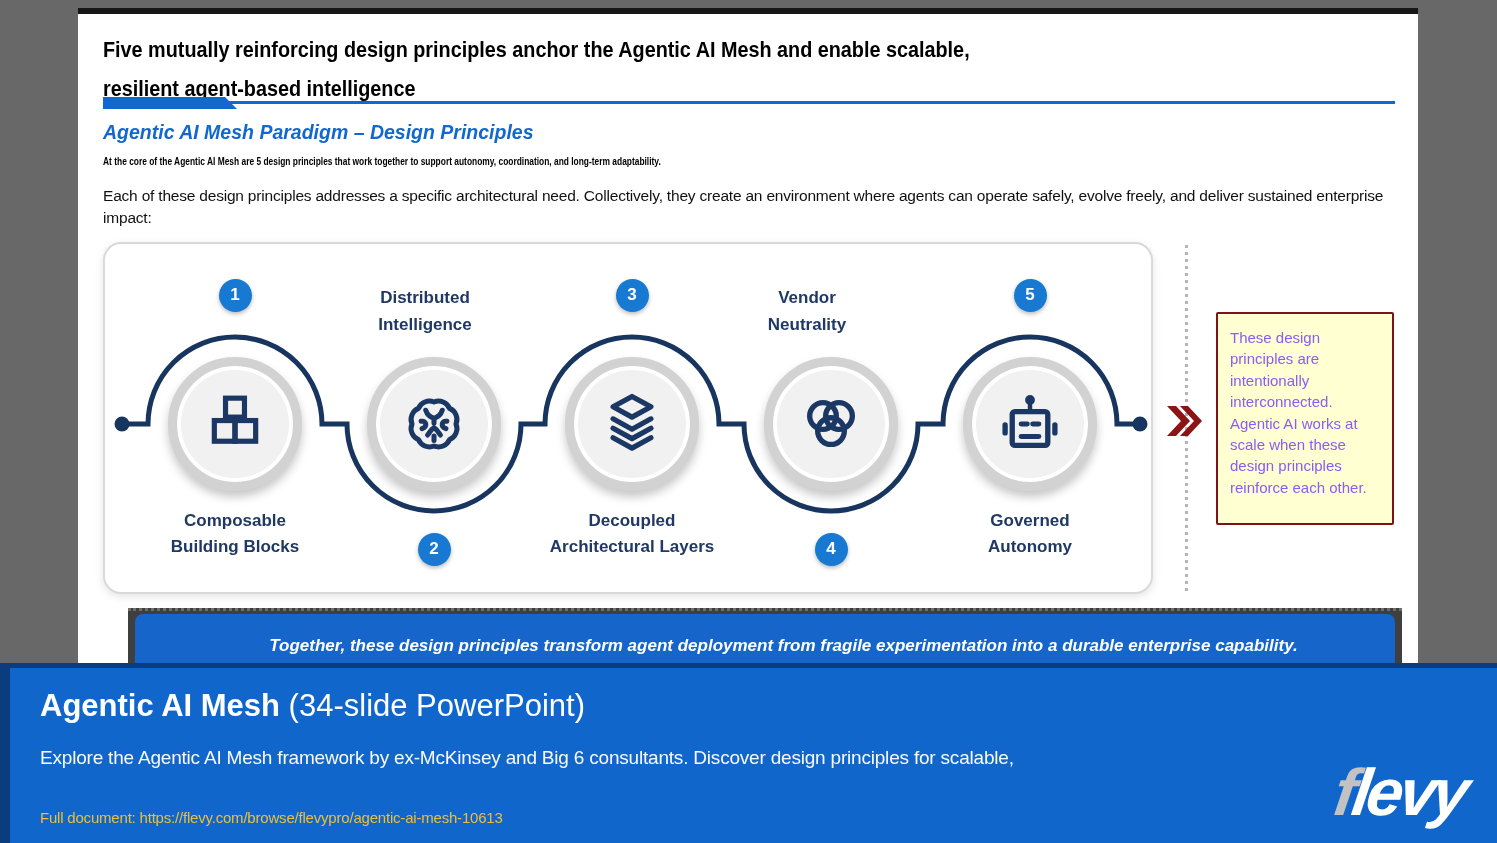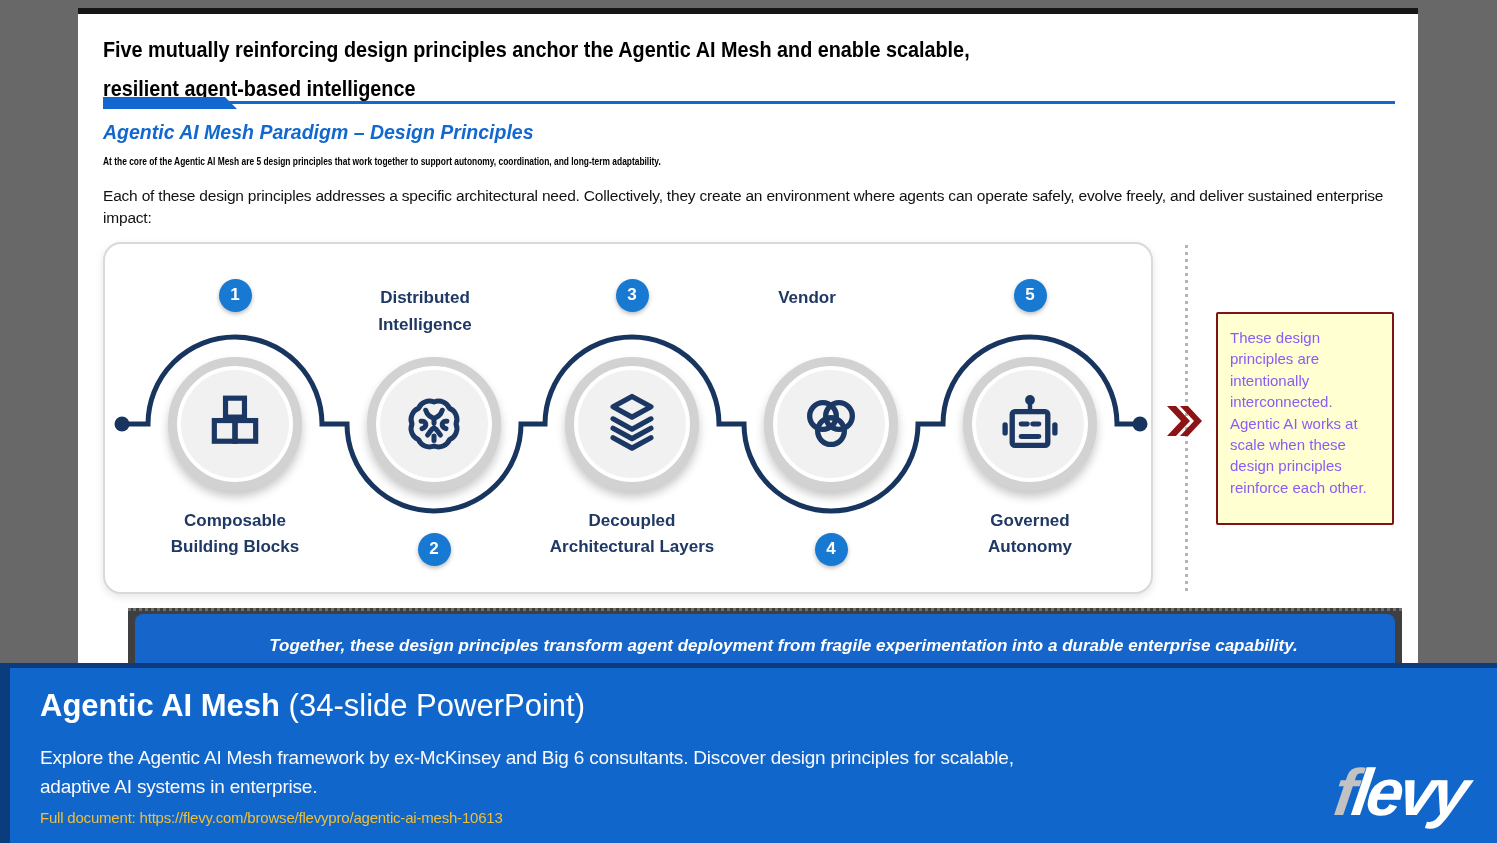--- a/index.html
+++ b/index.html
@@ -107,20 +107,21 @@
     <div class="badge" style="left:510.5px; top:34.5px;">3</div>
     <div class="badge" style="left:709.5px; top:288.5px;">4</div>
     <div class="badge" style="left:908.5px; top:34.5px;">5</div>
 
     <div class="plabel above" style="left:210px;">
       <div>Distributed</div>
       <div>Intelligence</div>
     </div>
     <div class="plabel above" style="left:592px;">
       <div>Vendor</div>
+      <div>Neutrality</div>
     </div>
 
     <div class="plabel below" style="left:10px;">
       <div>Composable</div>
       <div>Building Blocks</div>
     </div>
     <div class="plabel below" style="left:407px;">
       <div>Decoupled</div>
       <div>Architectural Layers</div>
     </div>
@@ -203,21 +204,20 @@
   <div class="banner">
     <div class="banner-topstrip"></div>
     <div class="banner-leftstrip"></div>
 
     <div class="banner-title">
       <span class="strong">Agentic AI Mesh</span><span class="light"> (34-slide PowerPoint)</span>
     </div>
 
     <div class="banner-desc">
       <div>Explore the Agentic AI Mesh framework by ex-McKinsey and Big 6 consultants. Discover design principles for scalable,</div>
-      <div>adaptive AI systems in enterprise.</div>
     </div>
 
     <a class="banner-link" href="#">Full document: https://flevy.com/browse/flevypro/agentic-ai-mesh-10613</a>
 
     <div class="banner-logo">
       <span class="logo-f">f</span><span class="logo-rest">levy</span>
     </div>
   </div>
 
 </div>

